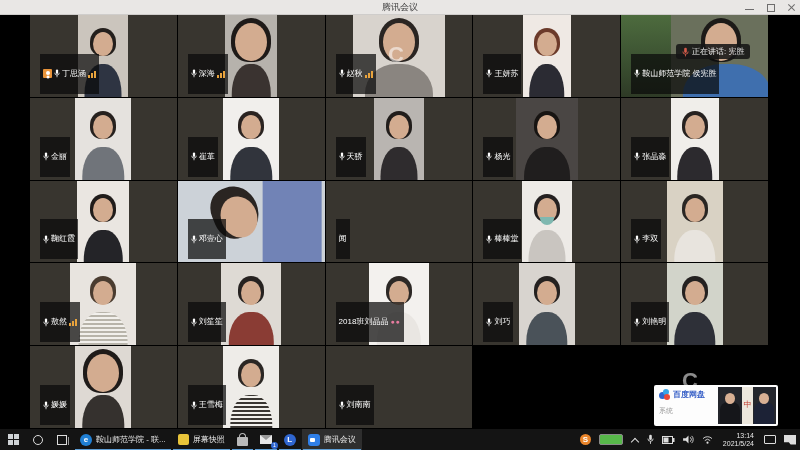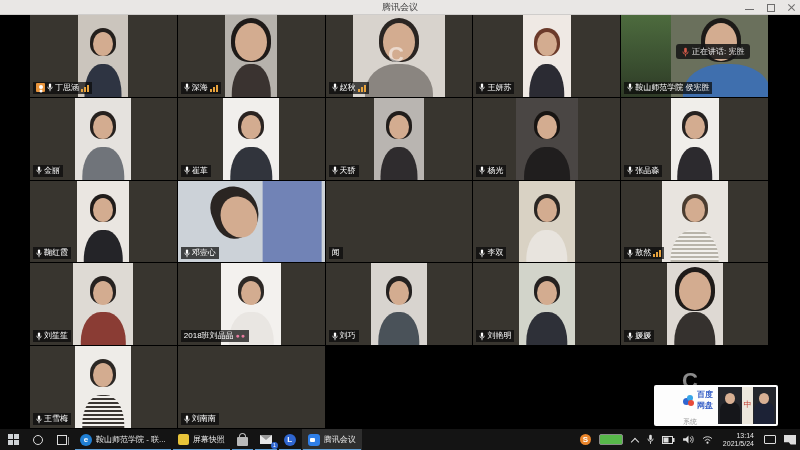--- a/index.html
+++ b/index.html
@@ -29,40 +29,40 @@
   .video.big .head{top:10%;width:32px;height:38px;margin-left:-16px;}
   .video.tilt .hair{left:30%;top:10%;width:52px;height:46px;transform:rotate(68deg);}
   .video.tilt .head{left:34%;top:22%;width:42px;height:36px;transform:rotate(68deg);}
   .video.tilt .pbody{left:78%;bottom:auto;top:0;width:40%;height:100%;border-radius:0;opacity:.8;}
   .video.plants::before{content:"";position:absolute;left:0;top:0;width:34%;height:100%;
         background:linear-gradient(180deg,#4d6b3e,#3a4f30 60%,#2e3a26);}
   .video.plants .hair,.video.plants .head{left:68%;}
   .video.plants .pbody{left:72%;width:60%;}
   .video.art::after{content:"";position:absolute;right:5%;top:7%;width:42%;height:26%;
         background:#efe8d8;border:2px solid #423b34;}
-  .label{position:absolute;left:3px;bottom:3px;max-width:96%;display:flex;align-items:center;gap:2px;
-        background:rgba(10,10,10,.72);color:#fff;font-size:8px;line-height:10px;padding:1px 3px;white-space:nowrap;overflow:hidden;z-index:3;}
+  .label{position:absolute;left:10px;bottom:3px;max-width:96%;display:flex;align-items:center;gap:2px;
+        background:rgba(10,10,10,.72);color:#fff;font-size:8px;line-height:10px;padding:15px 3px;white-space:nowrap;overflow:hidden;z-index:3;}
   .host-badge{width:9px;height:9px;background:#e8933a;border-radius:1px;position:relative;flex:0 0 auto;}
   .host-badge::after{content:"";position:absolute;left:2.5px;top:1.5px;width:4px;height:4px;border-radius:50%;background:#fff;
         box-shadow:0 4px 0 -0.5px #fff;}
   .micicon{flex:0 0 auto;}
   .bars{display:inline-flex;align-items:flex-end;gap:1px;height:8px;flex:0 0 auto;}
   .bars i{display:block;width:2px;background:#e8a33d;}
   .bars i:nth-child(1){height:3px;} .bars i:nth-child(2){height:5px;} .bars i:nth-child(3){height:7px;}
   .decor{color:#e87ca0;font-size:7px;letter-spacing:1px;}
 
   
   .speaking{position:absolute;left:676px;top:44px;height:15px;display:flex;align-items:center;gap:3px;
         background:rgba(22,22,22,.88);border-radius:3px;padding:0 6px;z-index:6;color:#e8e8e8;font-size:8px;}
   .watermark{position:absolute;color:rgba(255,255,255,.55);font-size:22px;z-index:5;font-weight:bold;}
   .wm1{left:388px;top:42px;} .wm2{left:682px;top:368px;}
 
   
   .popup{position:absolute;left:654px;top:385px;width:124px;height:41px;background:#fdfdfd;border-radius:2px;
-        box-shadow:0 1px 4px rgba(0,0,0,.5);z-index:7;display:flex;padding-left:24px;}
+        box-shadow:0 1px 4px rgba(0,0,0,.5);z-index:7;display:flex;}
   .popup .pleft{flex:1;padding:4px 0 0 5px;}
   .popup .prow{display:flex;align-items:center;gap:3px;}
   .plogo{width:11px;height:11px;position:relative;flex:0 0 auto;}
   .plogo i{position:absolute;border-radius:50%;}
   .plogo i:nth-child(1){left:0;top:3px;width:7px;height:7px;background:#2f66d0;}
   .plogo i:nth-child(2){left:4px;top:0;width:6px;height:6px;background:#38a6e8;}
   .plogo i:nth-child(3){left:5px;top:5px;width:6px;height:6px;background:#e84a3a;}
   .popup .pname2{font-size:8px;color:#3a62c8;font-weight:bold;}
   .popup .psrc{font-size:7px;color:#9a9a9a;margin-top:6px;}
   .pthumb{width:58px;height:37px;margin:2px 2px 2px 0;position:relative;background:#24262c;overflow:hidden;flex:0 0 auto;}
@@ -370,20 +370,38 @@
 
   <div class="tile">
 
     <div class="label">
 
       <span class="pname">闻</span>
 
     </div>
   </div>
 
+  <div class="tile">
+    <div class="video" style="left: 50%; width: 50px; margin-left: -25px; background: rgb(237, 234, 230);">
+      <div class="hair" style="background: rgb(36, 32, 32);"></div>
+      <div class="head"></div>
+      <div class="pmask" style="display: block; background: rgb(127, 184, 176);"></div>
+      <div class="pbody" style="background: rgb(201, 197, 192);"></div>
+    </div>
+    <div class="label">
+
+      <svg class="micicon" width="6" height="9" viewBox="0 0 8 12" style="display: inline-block;">
+        <rect x="2.5" y="0.5" width="3" height="6" rx="1.5" fill="#fff"></rect>
+        <path d="M1 5a3 3 0 0 0 6 0" stroke="#fff" fill="none" stroke-width="1"></path>
+        <line x1="4" y1="8" x2="4" y2="11" stroke="#fff" stroke-width="1"></line>
+      </svg>
+      <span class="pname">棒棒堂</span>
+
+    </div>
+  </div>
 
   <div class="tile">
     <div class="video" style="left: 50%; width: 56px; margin-left: -28px; background: rgb(217, 210, 196);">
       <div class="hair" style="background: rgb(42, 38, 35);"></div>
       <div class="head"></div>
 
       <div class="pbody" style="background: rgb(232, 228, 222);"></div>
     </div>
     <div class="label">
 

